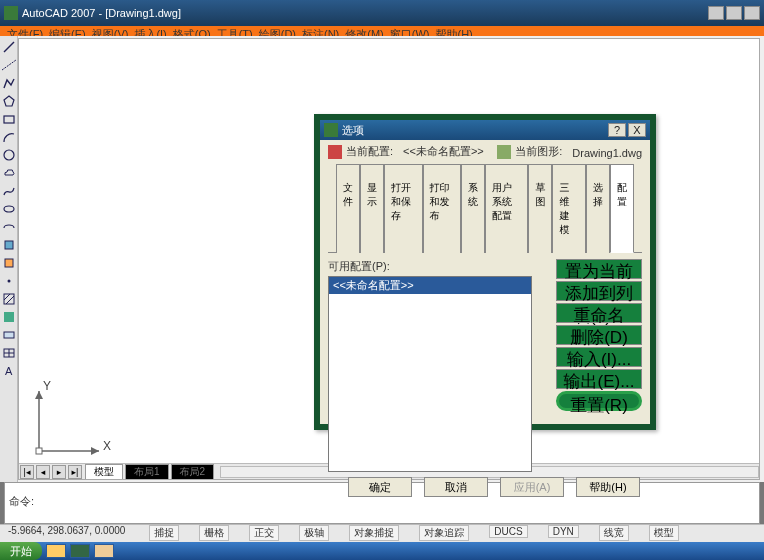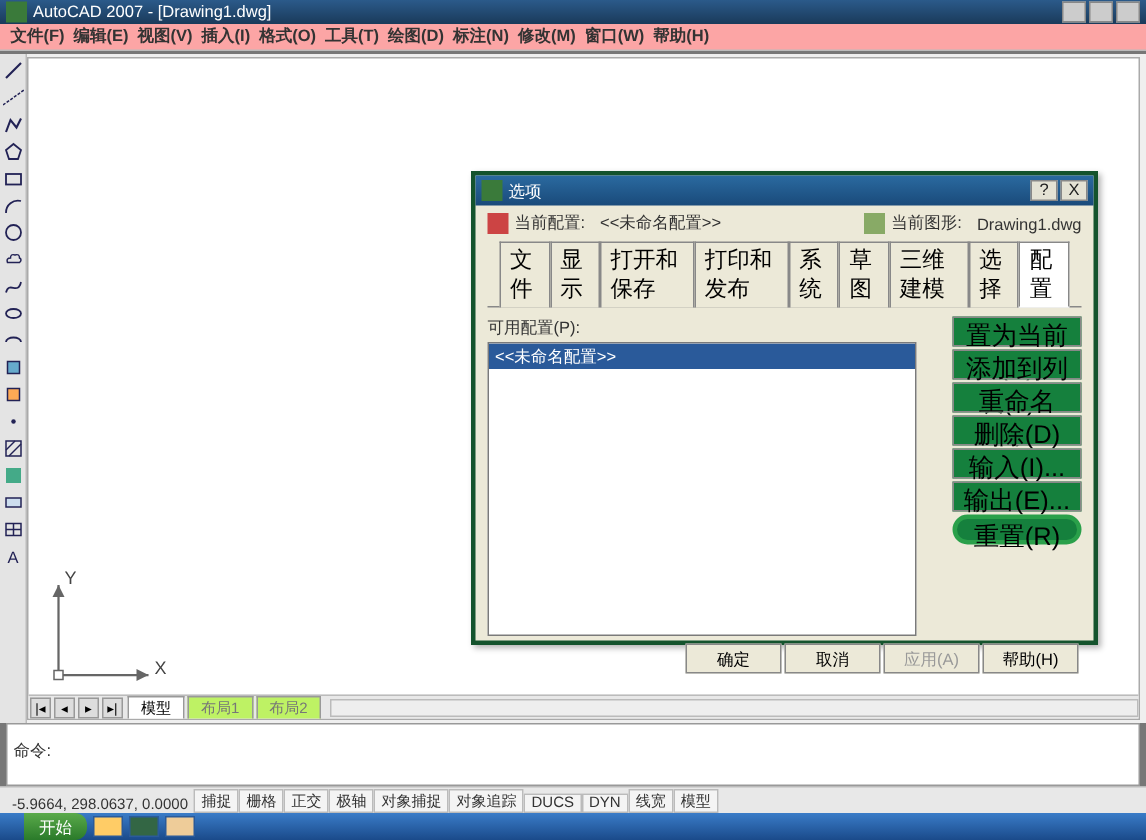--- a/index.html
+++ b/index.html
@@ -1,90 +1,90 @@
 <!DOCTYPE html>
 <html><head>
 <meta charset="utf-8">
 <style>
 * { margin:0; padding:0; box-sizing:border-box; font-family:"Microsoft YaHei",SimSun,Arial,sans-serif; font-size:11px; }
 body { width:764px; height:560px; background:#777; overflow:hidden; position:relative; }
 
 
-.titlebar { height:16px; background:linear-gradient(#2b5a8a,#1a3a5a); color:#fff; display:flex; align-items:center; padding:0 4px; }
+.titlebar { height:26px; background:linear-gradient(#2b5a8a,#1a3a5a); color:#fff; display:flex; align-items:center; padding:0 4px; }
 .titlebar .icon { width:14px; height:14px; background:#3a7a3a; margin-right:4px; }
 .titlebar .title { flex:1; }
 .titlebar .wbtn { width:16px; height:14px; background:#ccc; border:1px solid #888; margin-left:2px; }
 
 
-.menubar { height:18px; background:#fca5a5; display:flex; align-items:flex-start; padding:0 4px; border-bottom:1px solid #bbb;font-weight:bold; }
+.menubar { height:18px; background:#f97316; display:flex; align-items:center; padding:0 4px; border-bottom:1px solid #bbb; }
 .menubar span { padding:0 3px; color:#333; cursor:default; }
 
 
 .main { position:absolute; top:36px; left:0; right:0; bottom:78px; background:#efefef; display:flex; }
 
 
 .lefttools { width:18px; background:#e4e4e4; border-right:1px solid #bbb; display:flex; flex-direction:column; align-items:center; padding-top:4px; gap:4px; }
 .lefttools .tb { width:14px; height:14px; display:flex; align-items:center; justify-content:center; cursor:pointer; }
 .lefttools svg { width:14px; height:14px; }
 
 
 .drawing { flex:1; background:#fff; position:relative; border:1px solid #aaa; margin:2px 4px 2px 0; }
 .ucs { position:absolute; left:10px; bottom:16px; }
 .ucs svg { width:80px; height:80px; }
 .ucs .lbl { position:absolute; font-size:12px; color:#444; }
 
 
 .dtabs { position:absolute; left:0; bottom:0; height:16px; display:flex; align-items:center; background:#e8e8e8; border-top:1px solid #bbb; width:100%; }
 .dtabs .navbtn { width:14px; height:14px; border:1px solid #999; background:#ddd; margin:0 1px; font-size:9px; line-height:12px; text-align:center; }
 .dtabs .tab { padding:0 8px; border:1px solid #999; border-bottom:none; background:#fff; margin-left:2px; font-size:10px; }
-.dtabs .tab.in { background:#bef264; color:#777; }
+.dtabs .tab.in { background:#000000; color:#777; }
 .dtabs .scroll { flex:1; height:12px; margin-left:6px; background:#eee; border:1px solid #bbb; position:relative; }
 
 
 .cmdarea { position:absolute; left:0; right:0; bottom:36px; height:42px; background:#fff; border:1px solid #999; margin:0 4px; padding:12px 4px; color:#333; overflow:hidden; }
 .cmdarea .line { font-size:11px; line-height:13px; }
 
 
-.statusbar { position:absolute; left:0; right:0; bottom:18px; height:18px; background:#e8e8e8; border-top:1px solid #bbb; display:flex; align-items:flex-end; padding:0 4px; gap:0; }
+.statusbar { position:absolute; left:0; right:0; bottom:18px; height:18px; background:#e8e8e8; border-top:1px solid #bbb; display:flex; align-items:flex-start; padding:0 4px; gap:20px; }
 .statusbar .cell { padding:0 4px; border:1px solid #bbb; background:#f4f4f4; font-size:10px; color:#333; }
 .statusbar .cell.coords { border:none; background:transparent; }
 
 
-.taskbar { position:absolute; left:0; right:0; bottom:0; height:18px; background:linear-gradient(#3a7cc8,#1a4a8a); display:flex; align-items:center;padding-left:16px; }
+.taskbar { position:absolute; left:0; right:0; bottom:0; height:18px; background:linear-gradient(#3a7cc8,#1a4a8a); display:flex; align-items:center; }
 .taskbar .start { background:linear-gradient(#5aaa4a,#2a7a2a); color:#fff; padding:0 10px; height:100%; display:flex; align-items:center; border-radius:0 8px 8px 0; }
 .taskbar .tbtn { width:20px; height:14px; margin-left:4px; border:1px solid #2a5a9a; }
 
 
-.dialog { position:absolute; left:314px; top:114px; width:418px; height:316px; background:#ece9d8; border:3px solid #14532d; box-shadow:2px 2px 4px rgba(0,0,0,.3); }
+.dialog { position:absolute; left:314px; top:114px; width:342px; height:316px; background:#ece9d8; border:6px solid #14532d; box-shadow:2px 2px 4px rgba(0,0,0,.3); }
 .dialog .dtitle { height:20px; background:linear-gradient(#2a6aa0,#1a4a7a); color:#fff; display:flex; align-items:center; padding:0 4px; }
 .dialog .dtitle .di { width:14px; height:14px; background:#3a7a3a; margin-right:4px; }
 .dialog .dtitle .dt { flex:1; }
 .dialog .dtitle .wbtn { width:18px; height:14px; background:#e4e2d4; border:1px solid #888; color:#222; font-size:11px; text-align:center; line-height:12px; margin-left:2px; }
 
 .dinfo { display:flex; align-items:flex-end; padding:4px 8px 0 8px; color:#333; font-size:11px; }
 .dinfo .ico { width:14px; height:14px; background:#c44; margin-right:4px; }
 .dinfo .ico.b { background:#8a6; }
 .dinfo .spacer { flex:1; }
 
 .dtabsrow { display:flex; padding:4px 8px 0 8px; gap:0; border-bottom:1px solid #888; margin:0 8px; }
-.dtabsrow .dtab { padding:2px 6px; border:1px solid #888; border-bottom:none; background:#ece9d8; font-size:15px; cursor:pointer; position:relative; top:1px; }
+.dtabsrow .dtab { padding:16px 6px; border:1px solid #888; border-bottom:none; background:#ece9d8; font-size:10px; cursor:pointer; position:relative; top:1px; }
 .dtabsrow .dtab.active { background:#fff; border-bottom:1px solid #fff; }
 
 .dbody { display:flex; padding:6px 8px 4px 8px; gap:24px; height:220px; }
 .dlist-wrap { flex:1; }
 .dlist-label { font-size:11px; margin-bottom:2px; color:#333; }
 .dlist { height:196px; background:#fff; border:1px solid #7a7a7a; overflow:auto; }
 .dlist .item { padding:1px 4px; font-size:11px; }
 .dlist .item.sel { background:#2a5a9a; color:#fff; }
 
 .dbtns { width:86px; display:flex; flex-direction:column; gap:2px; }
 .dbtns button { height:20px; background:#15803d; border:1px solid #888; font-size:17px; cursor:pointer; }
 .dbtns button.hl { border:3px solid #2aa04a; border-radius:10px; }
 
-.dfoot { height:28px; display:flex; align-items:center; justify-content:flex-end; gap:2px; padding:0 10px; }
+.dfoot { height:28px; display:flex; align-items:center; justify-content:flex-end; gap:12px; padding:0 10px; }
 .dfoot button { width:64px; height:20px; background:#ece9d8; border:1px solid #888; font-size:11px; cursor:pointer; }
 .dfoot button[disabled] { color:#999; }
 </style>
 </head>
 <body>
 
 <div class="titlebar">
   <div class="icon"></div>
   <span class="title">AutoCAD 2007 - [Drawing1.dwg]</span>
   <div class="wbtn"></div>
@@ -279,20 +279,21 @@
     <span>当前图形:</span>
     <span style="margin-left:10px">Drawing1.dwg</span>
   </div>
 
   <div class="dtabsrow">
     <div class="dtab">文件</div>
     <div class="dtab">显示</div>
     <div class="dtab">打开和保存</div>
     <div class="dtab">打印和发布</div>
     <div class="dtab">系统</div>
+    <div class="dtab">用户系统配置</div>
     <div class="dtab">草图</div>
     <div class="dtab">三维建模</div>
     <div class="dtab">选择</div>
     <div class="dtab active">配置</div>
   </div>
 
   <div class="dbody">
     <div class="dlist-wrap">
       <div class="dlist-label">可用配置(P):</div>
       <div class="dlist">

